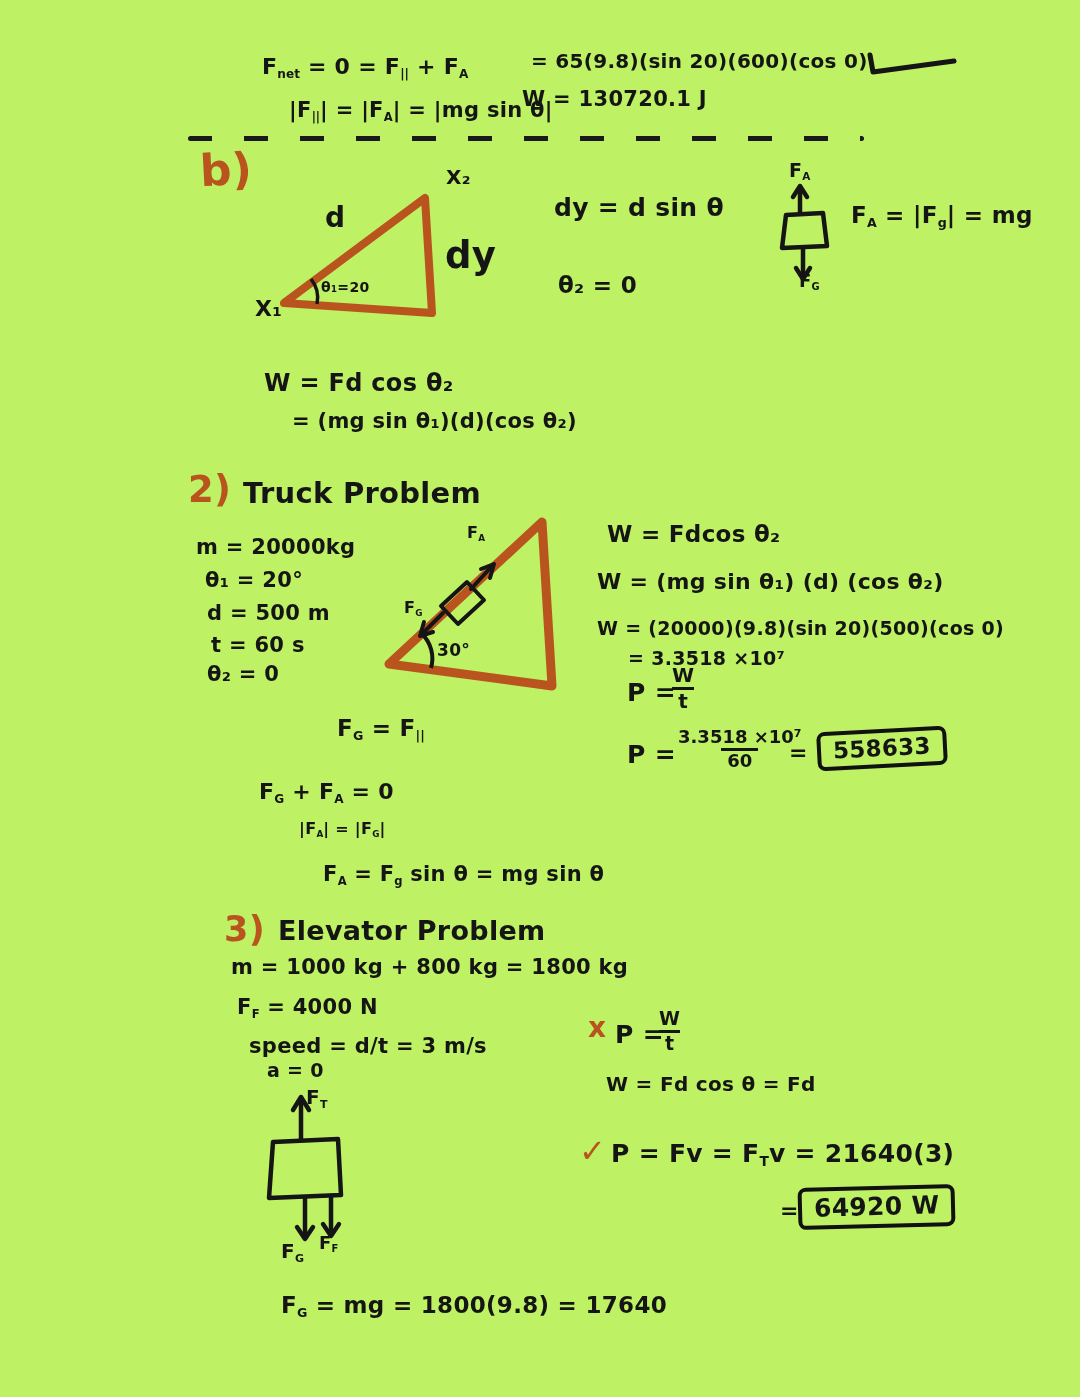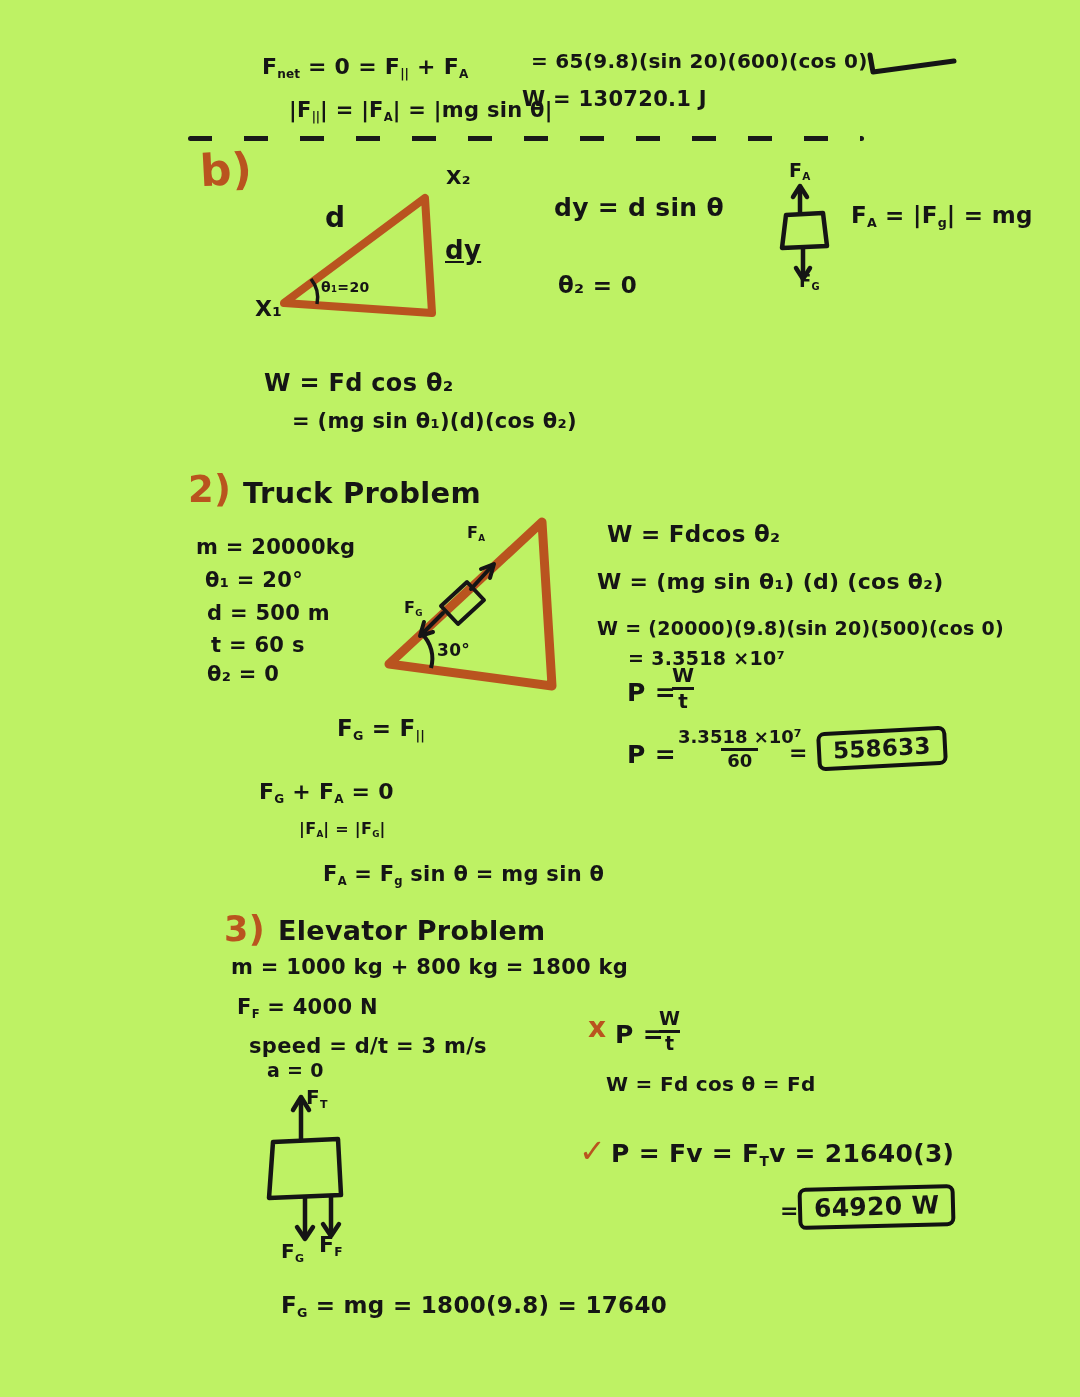--- a/index.html
+++ b/index.html
@@ -32,21 +32,21 @@
   <div class="dashline" style="left:188px;top:136px;width:676px;"></div>
 
   <div class="hw accent" style="left:200px;top:146px;font-size:44px;transform:rotate(-3deg);">b)</div>
 
   <svg style="left:268px;top:182px;" width="185" height="150">
     <path d="M 16,121 L 157,16 L 164,131 Z" fill="none" stroke="#b9541f" stroke-width="8" stroke-linejoin="round" stroke-linecap="round"></path>
     <path d="M 43,97 A 30,30 0 0 1 49,122" fill="none" stroke="#151515" stroke-width="3.5"></path>
   </svg>
   <div class="hw" style="left:424px;top:166px;font-size:20px;margin-left:22px;">X₂</div>
   <div class="hw" style="left:325px;top:203px;font-size:28px;">d</div>
-  <div class="hw" style="left:445px;top:236px;font-size:26px;text-decoration:underline;">dy</div>
+  <div class="hw" style="left:445px;top:236px;font-size:37px;">dy</div>
   <div class="hw" style="left:321px;top:280px;font-size:14px;">θ₁=20</div>
   <div class="hw" style="left:255px;top:297px;font-size:22px;">X₁</div>
 
   <div class="hw" style="left:554px;top:194px;font-size:25px;">dy = d sin θ</div>
   <div class="hw" style="left:558px;top:273px;font-size:23px;">θ₂ = 0</div>
 
   <svg style="left:776px;top:182px;" width="60" height="105">
     <line x1="24" y1="30" x2="24" y2="6" stroke="#151515" stroke-width="4.5" stroke-linecap="round"></line>
     <path d="M 17,15 L 24,4 L 31,15" fill="none" stroke="#151515" stroke-width="4.5" stroke-linecap="round" stroke-linejoin="round"></path>
     <polygon points="10,33 47,31 51,64 6,66" fill="none" stroke="#151515" stroke-width="4.5" stroke-linejoin="round"></polygon>
@@ -118,21 +118,21 @@
     <line x1="41" y1="54" x2="41" y2="15" stroke="#151515" stroke-width="4.5" stroke-linecap="round"></line>
     <path d="M 33,25 L 41,12 L 49,25" fill="none" stroke="#151515" stroke-width="4.5" stroke-linecap="round" stroke-linejoin="round"></path>
     <polygon points="13,57 78,54 81,110 9,113" fill="none" stroke="#151515" stroke-width="4.5" stroke-linejoin="round"></polygon>
     <line x1="45" y1="113" x2="45" y2="152" stroke="#151515" stroke-width="4.5" stroke-linecap="round"></line>
     <path d="M 37,142 L 45,154 L 53,142" fill="none" stroke="#151515" stroke-width="4.5" stroke-linecap="round" stroke-linejoin="round"></path>
     <line x1="71" y1="111" x2="71" y2="149" stroke="#151515" stroke-width="4.5" stroke-linecap="round"></line>
     <path d="M 63,139 L 71,151 L 79,139" fill="none" stroke="#151515" stroke-width="4.5" stroke-linecap="round" stroke-linejoin="round"></path>
   </svg>
   <div class="hw" style="left:306px;top:1086px;font-size:20px;">F<sub>T</sub></div>
   <div class="hw" style="left:281px;top:1240px;font-size:20px;">F<sub>G</sub></div>
-  <div class="hw" style="left:319px;top:1233px;font-size:22px;">F<sub>F</sub></div>
+  <div class="hw" style="left:319px;top:1233px;font-size:18px;">F<sub>F</sub></div>
 
   <div class="hw accent" style="left:588px;top:1013px;font-size:28px;">x</div>
   <div class="hw" style="left:615px;top:1021px;font-size:25px;">P =</div>
   <div class="frac" style="left:659px;top:1008px;font-size:19px;">
     <span>W</span>
     <span class="den">t</span>
   </div>
   <div class="hw" style="left:606px;top:1073px;font-size:20px;">W = Fd cos θ = Fd</div>
 
   <div class="hw accent" style="left:579px;top:1134px;font-size:32px;">✓</div>

